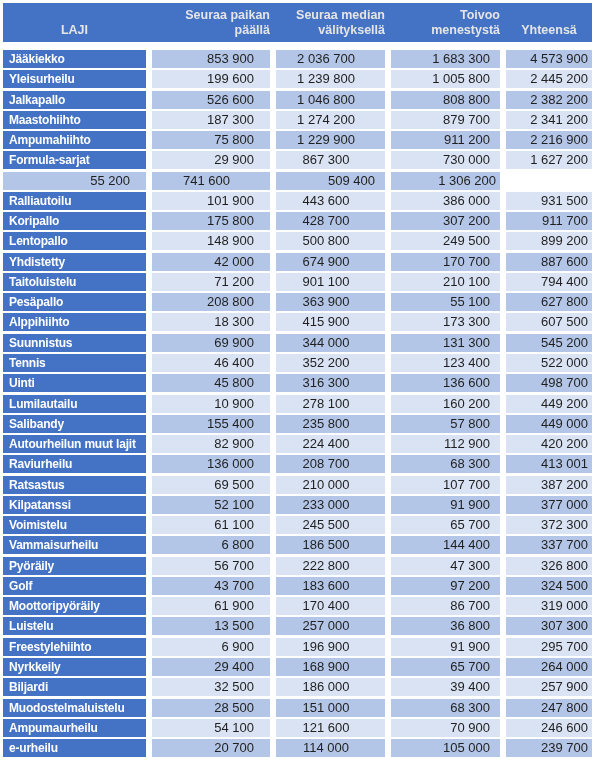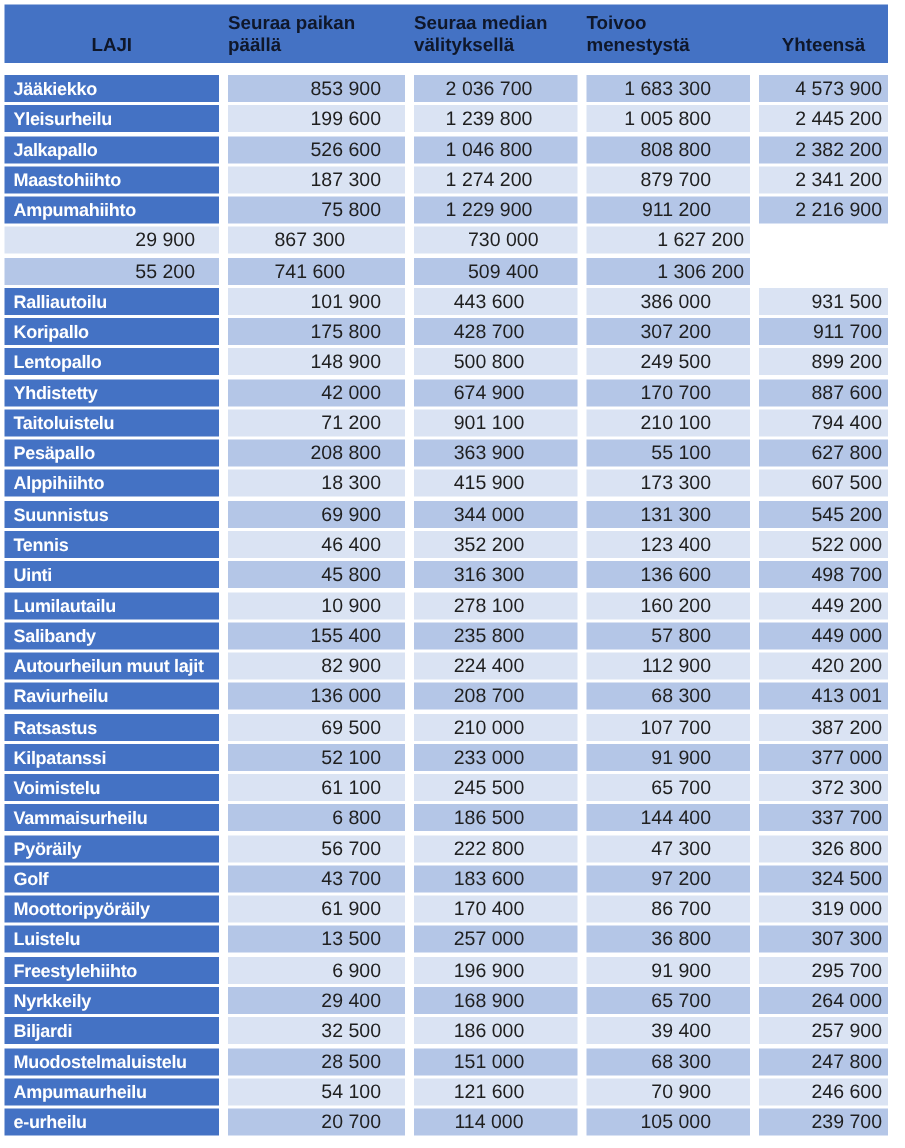--- a/index.html
+++ b/index.html
@@ -14,22 +14,22 @@
   
   .thead {
     width: 589px; height: 39px;
     background: var(--header-bg, #4472C4);
     display: grid;
     grid-template-columns: 143px 118px 109px 109px 86px;
     column-gap: 6px;
   }
   .th {
     display: flex; align-items: flex-end; justify-content: center;
-    text-align: left;
-    color: #0f172a; font-weight: bold;
+    text-align: right;
+    color: #e5e5e5; font-weight: bold;
     font-size: 12.5px; line-height: 14.5px;
     padding-bottom: 5px;
   }
 
   
   .tbody { width: 589px; margin-top: 8px; }
   .row {
     display: grid;
     grid-template-columns: 143px 118px 109px 109px 86px;
     column-gap: 6px;
@@ -43,21 +43,21 @@
     font-size: 12px; letter-spacing: -0.2px;
     padding-left: 6px; text-align: left;
   }
   .cell.num {
     color: #1f1f1f; font-size: 13px; text-align: right;
   }
   .stripe-dark  .cell.num { background: var(--stripe-dark, #B4C6E7); }
   .stripe-light .cell.num { background: var(--stripe-light, #DAE3F3); }
   .cell.c2 { padding-right: 16px; }
   .cell.c3 { padding-right: 9px; text-align: center; }
-  .cell.c4 { padding-right: 26px; }
+  .cell.c4 { padding-right: 10px; }
   .cell.c5 { padding-right: 4px; }
 </style>
 </head>
 <body>
 
 <div class="table-wrap">
 
   <div class="thead">
     <div class="th">LAJI</div>
     <div class="th">Seuraa paikan päällä</div>
@@ -96,20 +96,21 @@
       <div class="cell num c5">2 341 200</div>
     </div>
       <div class="row stripe-dark">
       <div class="cell name">Ampumahiihto</div>
       <div class="cell num c2">75 800</div>
       <div class="cell num c3">1 229 900</div>
       <div class="cell num c4">911 200</div>
       <div class="cell num c5">2 216 900</div>
     </div>
       <div class="row stripe-light">
+      <div class="cell name">Formula-sarjat</div>
       <div class="cell num c2">29 900</div>
       <div class="cell num c3">867 300</div>
       <div class="cell num c4">730 000</div>
       <div class="cell num c5">1 627 200</div>
     </div>
       <div class="row stripe-dark">
       <div class="cell num c2">55 200</div>
       <div class="cell num c3">741 600</div>
       <div class="cell num c4">509 400</div>
       <div class="cell num c5">1 306 200</div>

